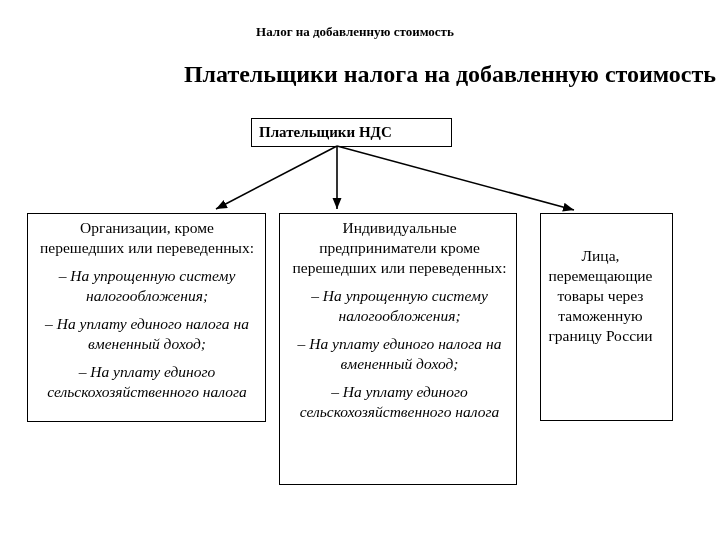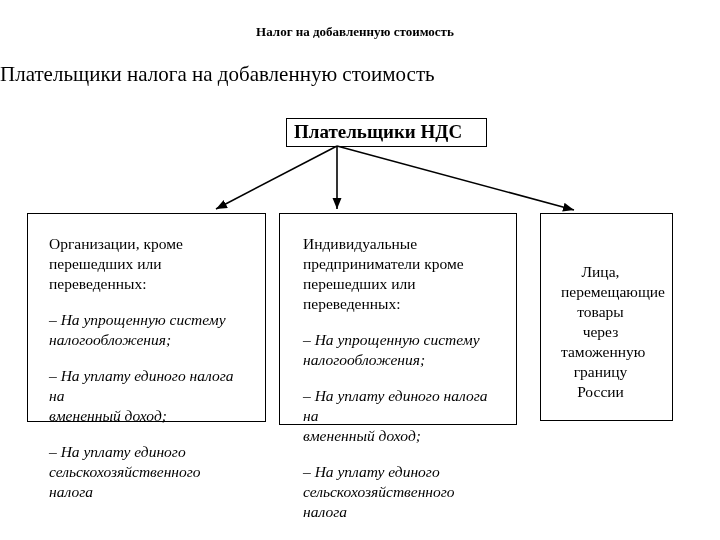--- a/index.html
+++ b/index.html
@@ -26,36 +26,35 @@
     position:absolute;
     left:0;top:19px;width:710px;
     text-align:center;
     font-size:13px;font-weight:bold;
     line-height:25px;
     white-space:nowrap;
   }
   .subtitle{
     position:absolute;
     left:0;top:62px;width:716px;
-    text-align:left;
-    font-size:21px;font-weight:normal;
+    text-align:right;
+    font-size:24px;font-weight:bold;
     line-height:25px;
     white-space:nowrap;
   }
   .root-box{
     position:absolute;
     left:251px;top:118px;
     width:201px;height:29px;
     border:1.5px solid var(--border);
     background:var(--bg);
-    font-size:19px;font-weight:bold;
+    font-size:15px;font-weight:bold;
     line-height:26px;
     padding-left:7px;
     white-space:nowrap;
-    margin-left:35px;
   }
   .arrows{
     position:absolute;left:0;top:0;
     width:720px;height:540px;
     pointer-events:none;
   }
   .arrows line{
     stroke:var(--arrow);
     stroke-width:1.6;
   }
@@ -64,35 +63,36 @@
     stroke:none;
   }
   .branch-box{
     position:absolute;
     border:1.5px solid var(--border);
     background:var(--bg);
     font-size:15.5px;
     line-height:20px;
   }
   .branch-box .para{
-    margin:16px;
+    margin:0;
     white-space:pre-line;
+    text-align:center;
   }
   .branch-box .para + .para{
     margin-top:8px;
     font-style:italic;
   }
   .box-left{
     left:27px;top:213px;
     width:239px;height:209px;
     padding:4px 4px 4px 5px;
   }
   .box-mid{
     left:279px;top:213px;
-    width:238px;height:212px;
+    width:238px;height:272px;
     padding:4px 4px 4px 7px;
   }
   .box-right{
     left:540px;top:213px;
     width:133px;height:208px;
     padding:32px 16px 4px 4px;
     text-align:center;
   }
 </style>
 </head>

